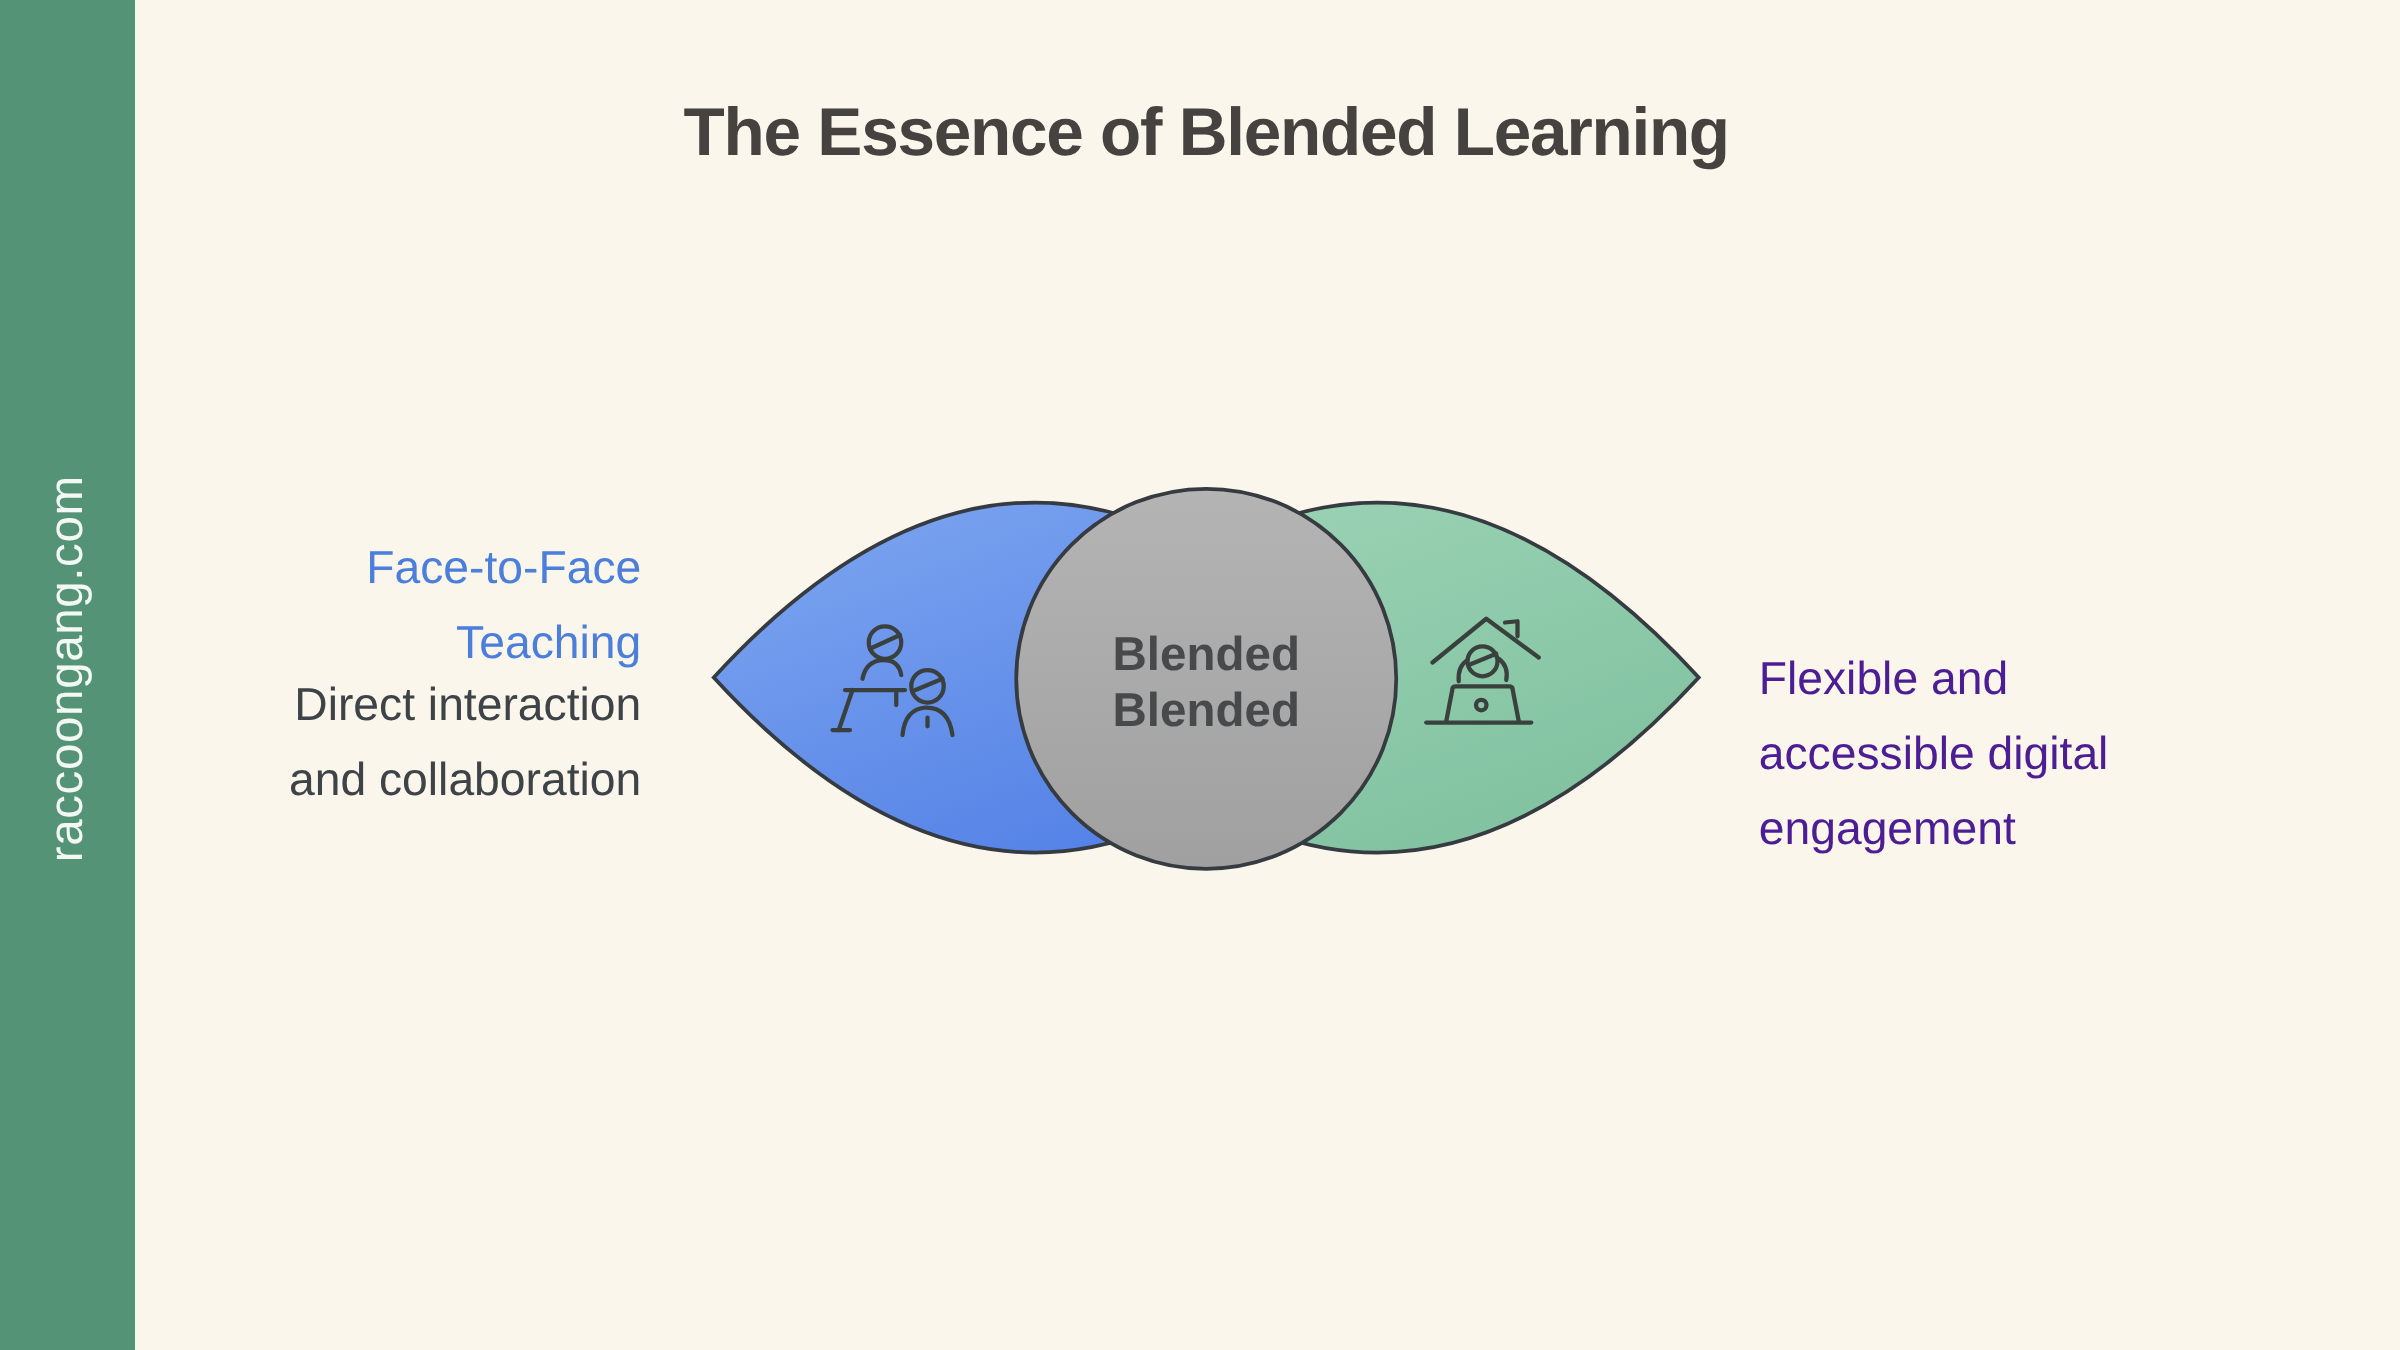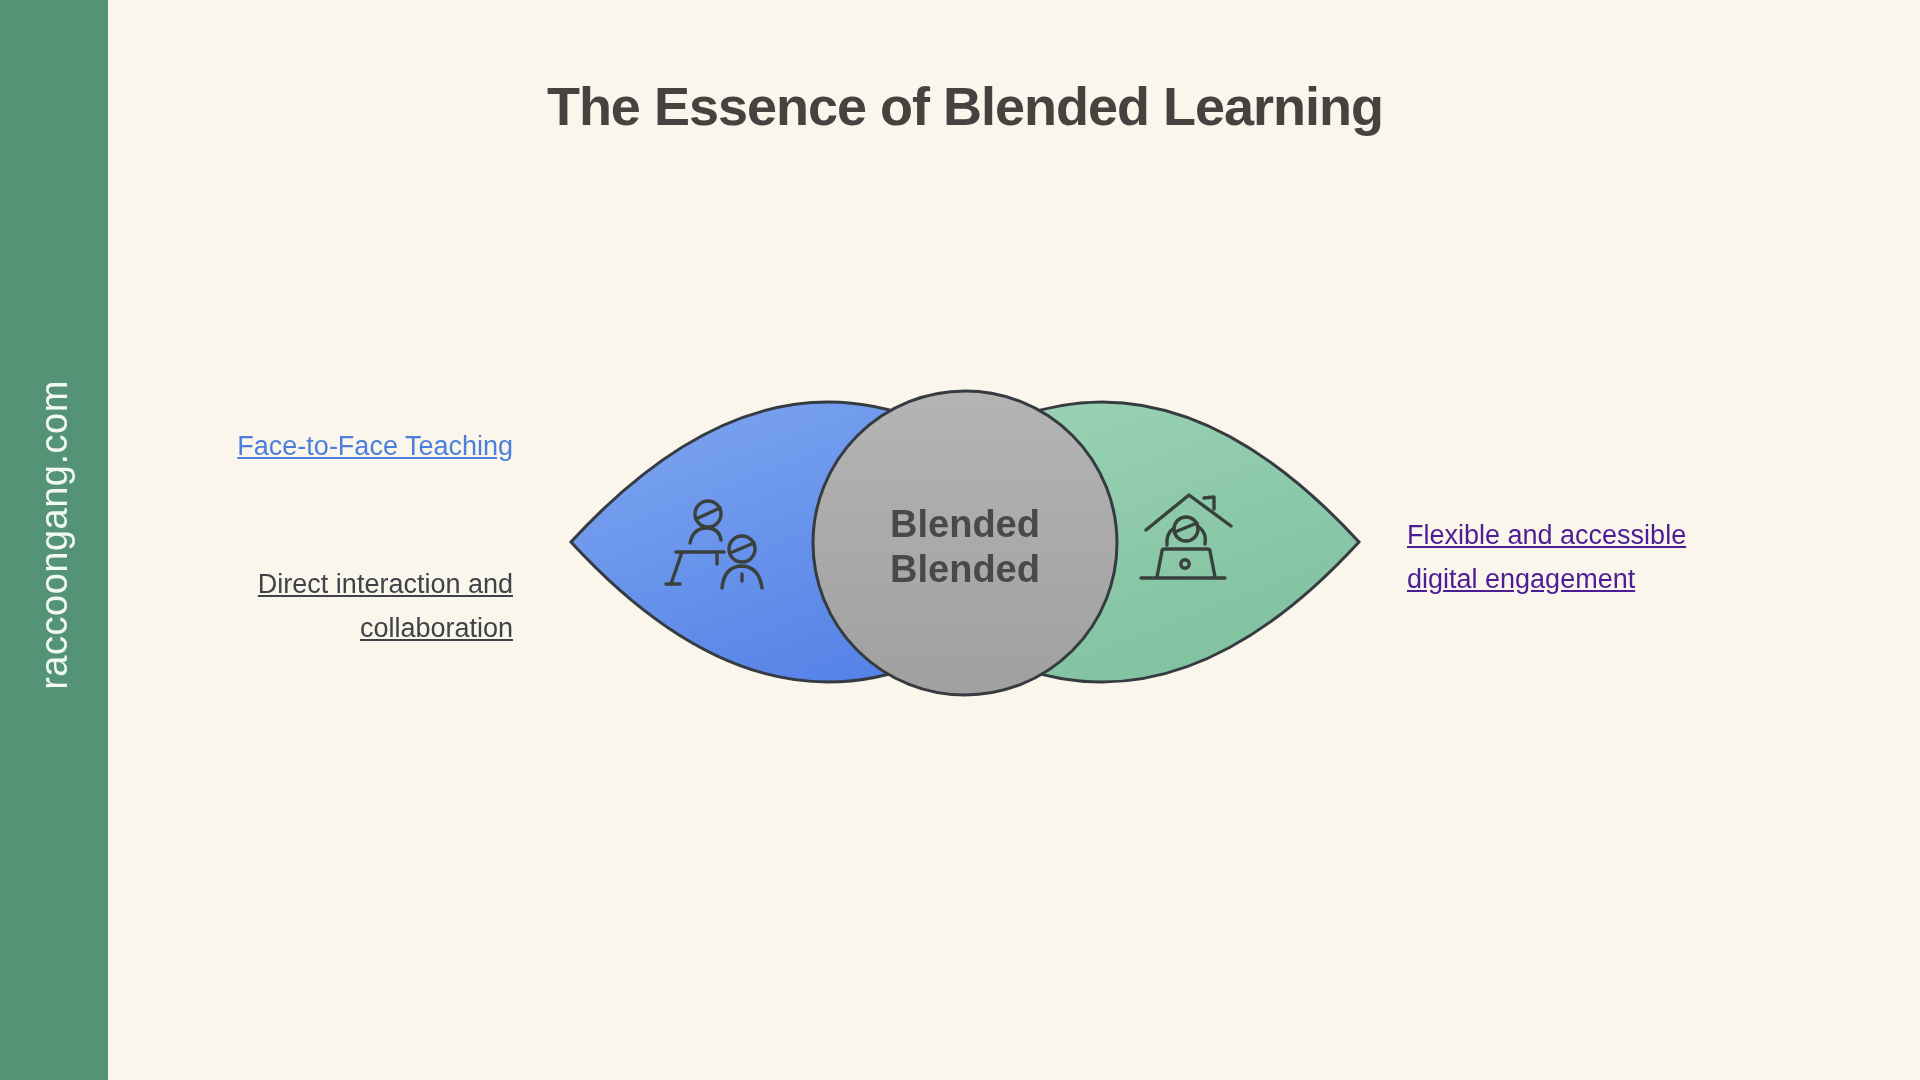--- a/index.html
+++ b/index.html
@@ -17,23 +17,23 @@
   }
   
   .title{
     position:absolute;left:5px;top:76px;width:1920px;margin:0;
     text-align:center;font-size:54px;line-height:60px;font-weight:700;
     letter-spacing:-1px;color:#454240;
   }
   
   .venn{position:absolute;left:0;top:0;width:1920px;height:1080px;}
   
-  .col{position:absolute;font-size:27px;line-height:44px;text-decoration:underline;}
+  .col{position:absolute;font-size:37px;line-height:60px;}
   .left-heading{left:213px;top:424px;width:300px;text-align:right;color:#4C7EDC;}
-  .left-body{left:213px;top:534px;width:300px;text-align:right;color:#3E4348;margin-top:28px;}
+  .left-body{left:213px;top:534px;width:300px;text-align:right;color:#3E4348;}
   .right-heading{left:1407px;top:424px;width:340px;text-align:left;color:#5FA586;}
   .right-body{left:1407px;top:513px;width:340px;text-align:left;color:#4c1d95;}
   .center-label{
     position:absolute;left:870px;top:502px;width:190px;
     text-align:center;font-size:38px;line-height:45px;font-weight:700;color:#47494B;
   }
   
   .logo{position:absolute;left:1592px;top:936px;width:260px;height:80px;}
   .logo-mark{position:absolute;left:0;top:0;}
   .logo-text{

